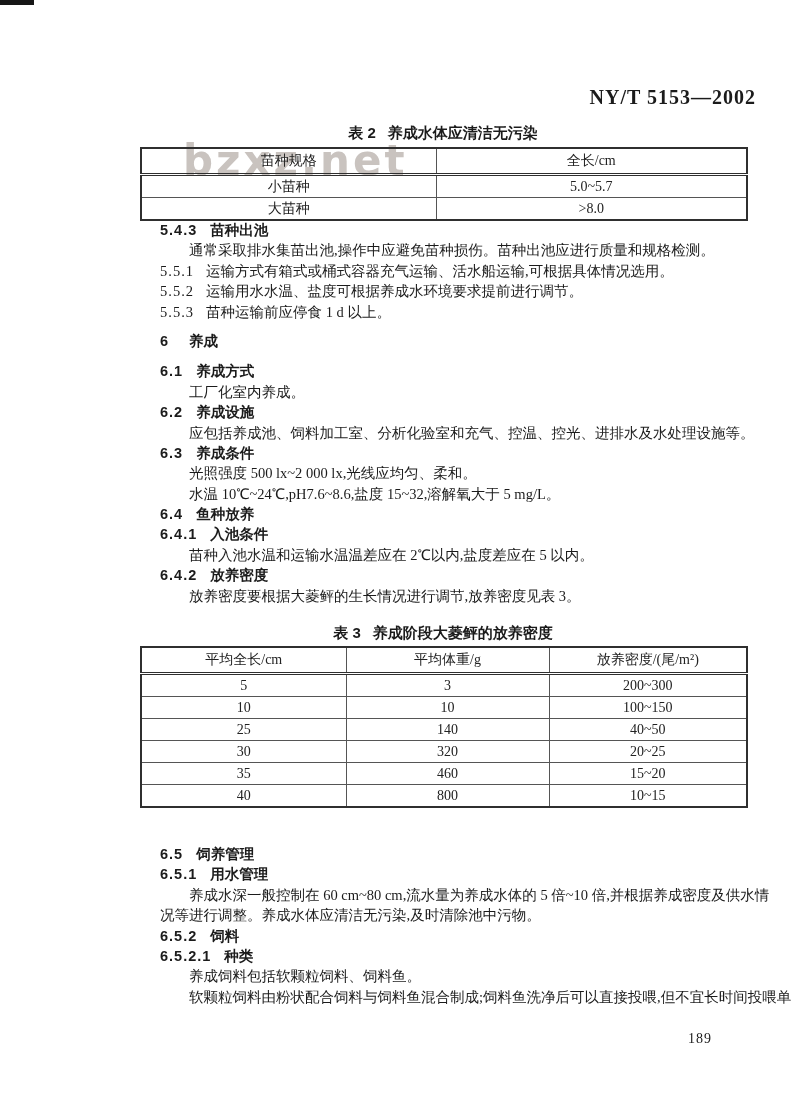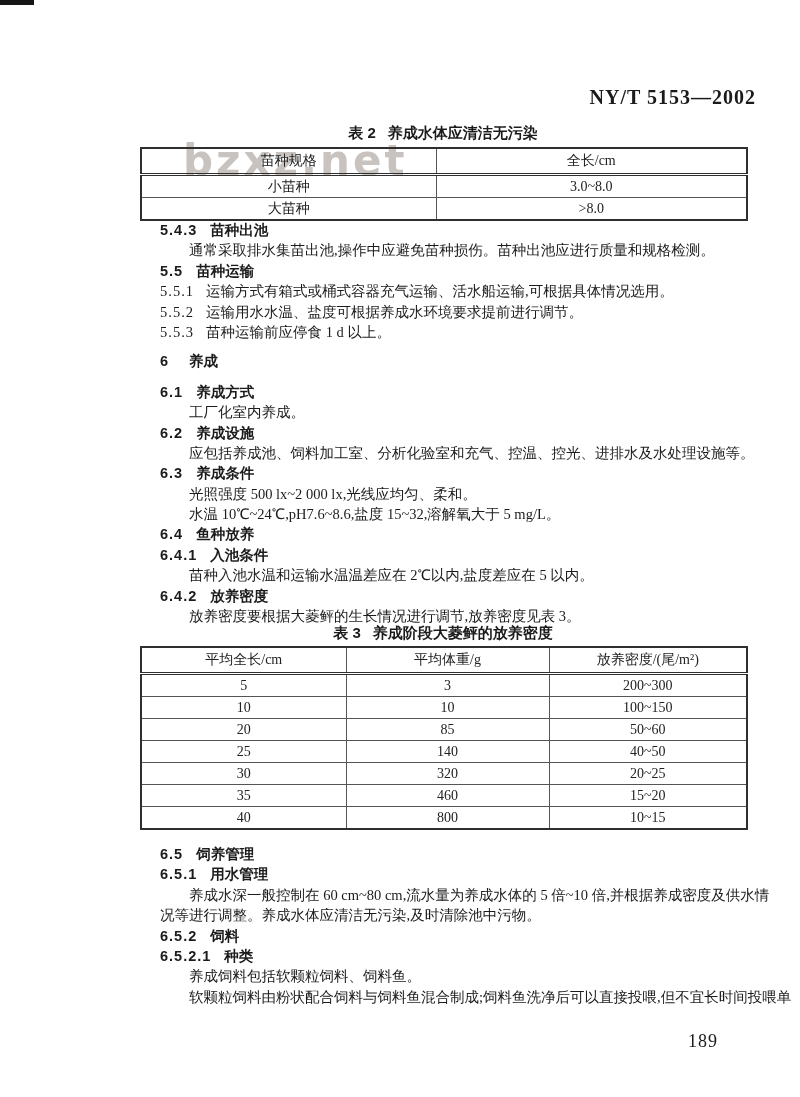--- a/index.html
+++ b/index.html
@@ -40,21 +40,21 @@
   #block-a{top:220px;}
   #block-b{top:844px;}
   .line{height:20.4px;line-height:20.4px;white-space:nowrap;margin-left:20px;}
   .heading{font-weight:bold;font-family:"Liberation Sans", sans-serif;font-size:14.5px;}
   .heading .num{margin-right:13px;letter-spacing:1px;}
   .chapter{margin-top:9px;margin-bottom:10px;}
   .chapter .num{margin-right:20px;}
   .clause .num{margin-right:12px;letter-spacing:1px;}
   .indent{padding-left:29px;}
   .flush{padding-left:0;}
-  .page-number{position:absolute;left:688px;top:1031px;z-index:2;font-size:18px;letter-spacing:1px;}
+  .page-number{position:absolute;left:688px;top:1031px;z-index:2;font-size:14px;letter-spacing:1px;}
 </style>
 </head>
 <body>
 
 <div class="artifact"></div>
 
 <div class="watermark">bzxz.net</div>
 
 <div class="doc-number">NY/T 5153—2002</div>
 
@@ -67,33 +67,32 @@
       <col style="width:295px">
       <col style="width:311px">
     </colgroup>
   <tbody>
       <tr class="hdr">
     <td>苗种规格</td>
     <td>全长/cm</td>
   </tr>
   <tr>
     <td>小苗种</td>
-    <td>3.0~8.0</td>
+    <td>5.0~5.7</td>
   </tr>
   <tr>
     <td>大苗种</td>
     <td>&gt;8.0</td>
   </tr>
 </tbody>
   </table>
 
 <div class="textblock" id="block-a">
   <div class="line heading"><span class="num">5.4.3</span><span>苗种出池</span></div>
   <div class="line indent">通常采取排水集苗出池,操作中应避免苗种损伤。苗种出池应进行质量和规格检测。</div>
-  <div class="line heading"><span class="num">5.5</span><span>苗种运输</span></div>
   <div class="line clause"><span class="num">5.5.1</span><span>运输方式有箱式或桶式容器充气运输、活水船运输,可根据具体情况选用。</span></div>
   <div class="line clause"><span class="num">5.5.2</span><span>运输用水水温、盐度可根据养成水环境要求提前进行调节。</span></div>
   <div class="line clause"><span class="num">5.5.3</span><span>苗种运输前应停食 1 d 以上。</span></div>
   <div class="line heading chapter"><span class="num">6</span><span>养成</span></div>
   <div class="line heading"><span class="num">6.1</span><span>养成方式</span></div>
   <div class="line indent">工厂化室内养成。</div>
   <div class="line heading"><span class="num">6.2</span><span>养成设施</span></div>
   <div class="line indent">应包括养成池、饲料加工室、分析化验室和充气、控温、控光、进排水及水处理设施等。</div>
   <div class="line heading"><span class="num">6.3</span><span>养成条件</span></div>
   <div class="line indent">光照强度 500 lx~2 000 lx,光线应均匀、柔和。</div>
@@ -125,25 +124,20 @@
     <td>5</td>
     <td>3</td>
     <td>200~300</td>
   </tr>
   <tr>
     <td>10</td>
     <td>10</td>
     <td>100~150</td>
   </tr>
   <tr>
-    <td>20</td>
-    <td>85</td>
-    <td>50~60</td>
-  </tr>
-  <tr>
     <td>25</td>
     <td>140</td>
     <td>40~50</td>
   </tr>
   <tr>
     <td>30</td>
     <td>320</td>
     <td>20~25</td>
   </tr>
   <tr>

